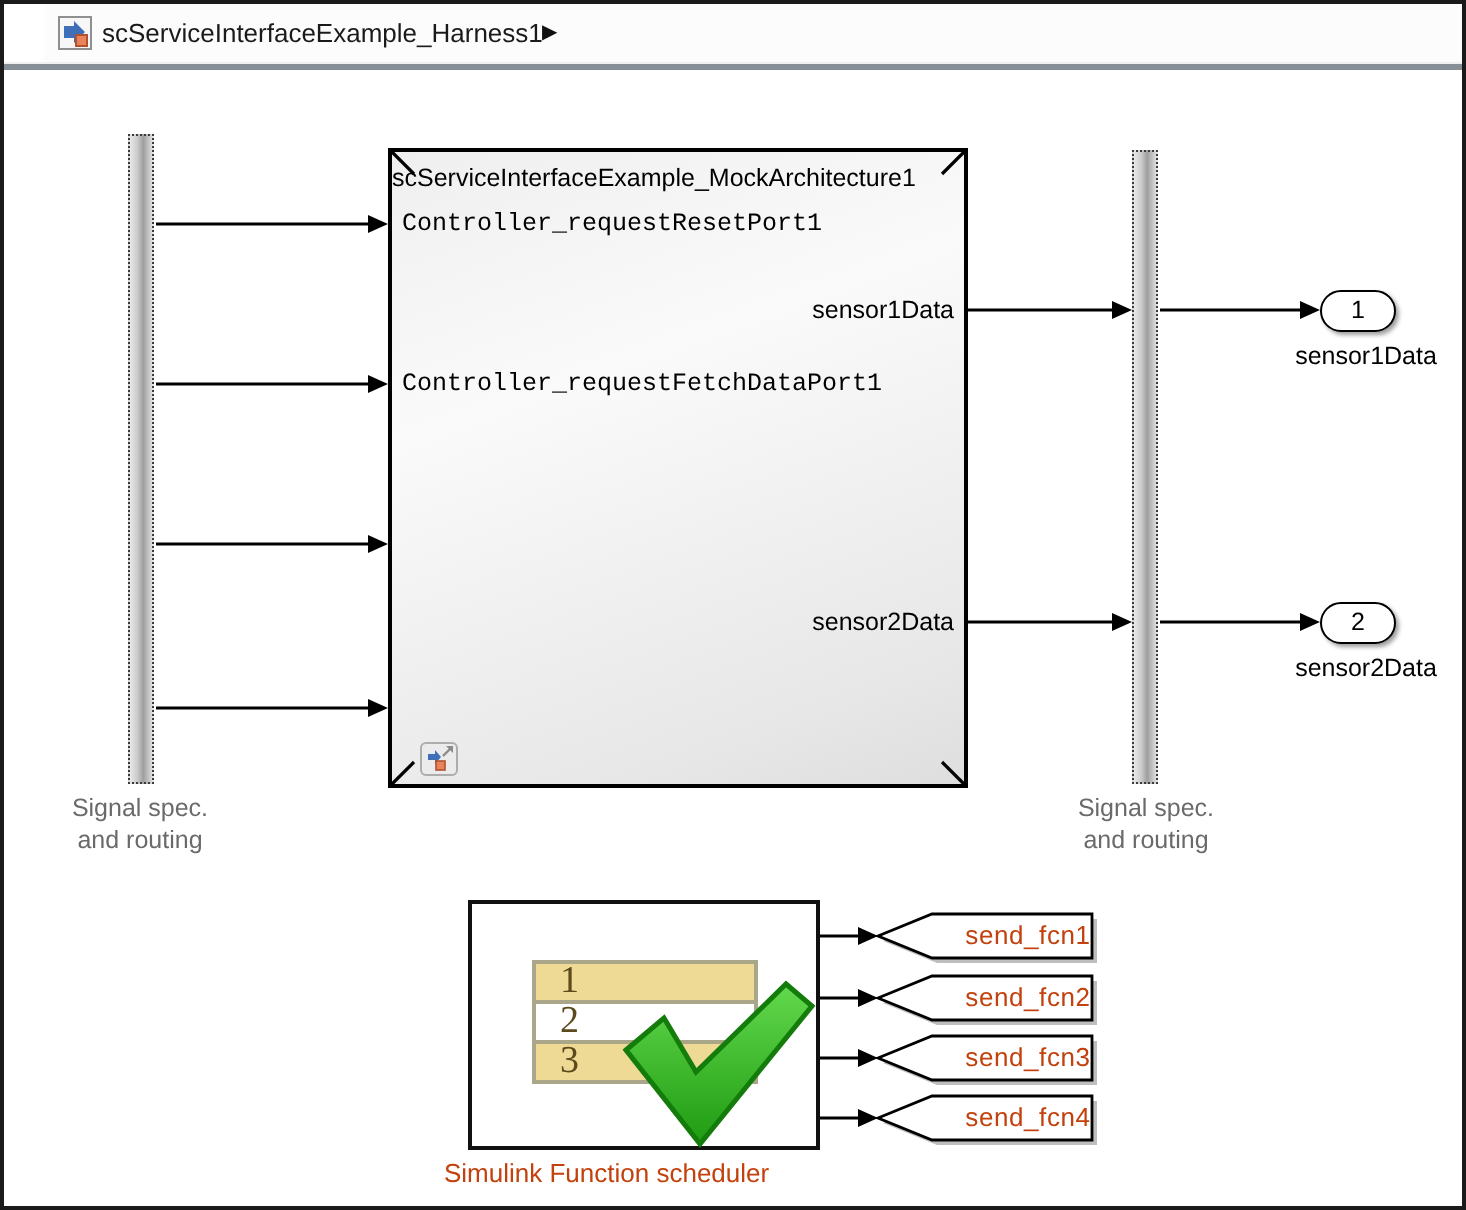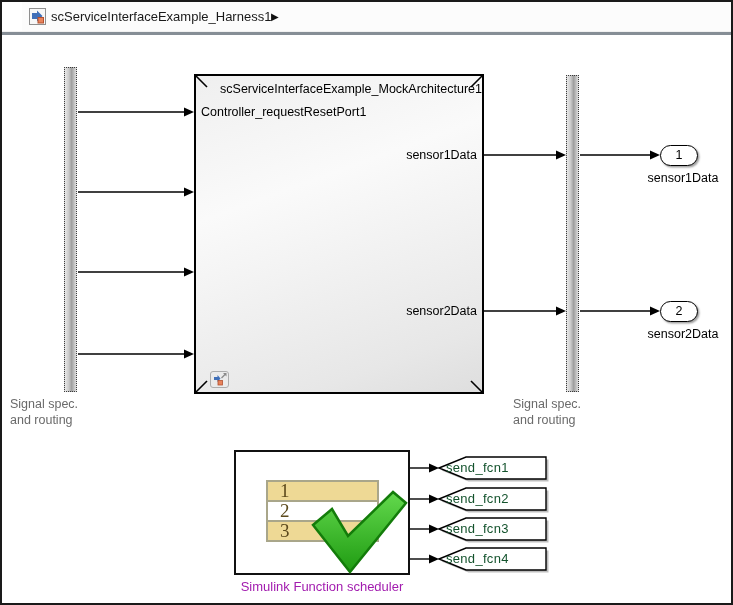--- a/index.html
+++ b/index.html
@@ -14,60 +14,60 @@
   .crumb-icon { position:absolute; left:7px; top:6px; width:17px; height:17px; }
   .crumb-label { position:absolute; left:29px; top:7px; font-size:13px; color:#1a1a1a; white-space:nowrap; }
   .crumb-caret { position:absolute; top:9px; font-size:10px; color:#111; }
   .divider { position:absolute; left:0; top:29px; right:0; height:4px; background:#868e96; border-top:1px solid #f1f1f1; }
 
   
   .spec-bar { position:absolute; width:13px; border:1px dotted #3b3b3b;
     background:linear-gradient(to right,#e9e9e9 0%,#c9c9c9 35%,#9e9e9e 60%,#dcdcdc 100%); }
   .spec-bar.left  { left:62px; top:65px; height:325px; }
   .spec-bar.right { left:564px; top:73px; height:317px; }
-  .spec-label { position:absolute; width:120px; color:#6a6a6a;
+  .spec-label { position:absolute; width:120px; text-align:center; color:#6a6a6a;
     font-size:12.5px; line-height:16px; }
   .spec-label.left  { left:8px;  top:394px; }
   .spec-label.right { left:511px; top:394px; }
 
   
   .model-block { position:absolute; left:192px; top:72px; width:290px; height:320px;
     border:2px solid #000;
     background:linear-gradient(160deg,#efefef 0%,#fafafa 35%,#e7e7e7 85%,#dedede 100%); }
-  .model-title { position:absolute; left:0; top:6px; width:100%; text-align:right;
+  .model-title { position:absolute; left:0; top:6px; width:100%; text-align:left;
     font-size:12.5px; color:#000; }
   .port-label { position:absolute; white-space:nowrap; font-size:12.5px; color:#000;
     transform:translateY(-50%); }
-  .port-label.in  { left:5px; }
+  .port-label.in  { left:5px;font-family:Liberation Mono, monospace; }
   .port-label.out { right:5px; }
   .badge { position:absolute; left:14px; top:295px; width:19px; height:17px;
     border:1px solid #adadad; border-radius:3px; background:#ebebeb; }
 
   
   .outport { position:absolute; width:38px; height:21px; background:#fff;
     border:1.5px solid #000; border-radius:11px; text-align:center;
     font-size:12.5px; line-height:18px; color:#000;
     box-shadow:1.5px 1.5px 2px rgba(0,0,0,0.38); }
   .outport-label { position:absolute; width:110px; text-align:center; font-size:12.5px; color:#000; }
 
   
   .sched-block { position:absolute; left:232px; top:448px; width:176px; height:125px;
     background:#fff; border:2px solid #111; }
   .sched-rows { position:absolute; left:30px; top:28px; width:113px; }
   .sched-row { width:113px; height:22px; border:2px solid #a9a68a; margin-top:-2px;
     background:#eed995; font-family:"Liberation Serif","DejaVu Serif",serif;
     font-size:19px; line-height:18px; color:#5c4a1d; padding-left:12px; }
   .sched-row.white { background:#ffffff; }
   .sched-row:first-child { margin-top:0; }
-  .sched-label { position:absolute; left:220px; top:577px; width:200px; text-align:center;
-    font-size:13px; color:#a21caf; }
-
-  
-  .tag-text { position:absolute; left:444px; width:80px; text-align:left;
-    font-size:13px; letter-spacing:.3px; color:#14532d; z-index:10; }
+  .sched-label { position:absolute; left:220px; top:577px; width:200px; text-align:left;
+    font-size:13px; color:#c2410c; }
+
+  
+  .tag-text { position:absolute; left:472px; width:80px; text-align:center;
+    font-size:13px; letter-spacing:.3px; color:#c2410c; z-index:10; }
 
   .overlay { position:absolute; left:0; top:0; width:733px; height:605px;
     z-index:5; pointer-events:none; }
 </style>
 </head>
 <body>
 
 <div class="window">
 
   <div class="crumb-bar">
@@ -88,20 +88,21 @@
     <div>and routing</div>
   </div>
   <div class="spec-label right">
     <div>Signal spec.</div>
     <div>and routing</div>
   </div>
 
   <div class="model-block">
     <div class="model-title">scServiceInterfaceExample_MockArchitecture1</div>
     <div class="port-label in" style="top:36px">Controller_requestResetPort1</div>
+    <div class="port-label in" style="top:116px">Controller_requestFetchDataPort1</div>
     <div class="port-label out" style="top:79px">sensor1Data</div>
     <div class="port-label out" style="top:235px">sensor2Data</div>
     <div class="badge">
       <svg width="17" height="15" viewBox="0 0 17 15">
         <path d="M10.5,6 L14.5,2" stroke="#8a8a8a" stroke-width="1.2" fill="none"></path>
         <polygon points="15.5,1 15.5,4.5 12,1" fill="#8a8a8a"></polygon>
         <polygon points="3,5 6.5,5 6.5,3 9.5,6.5 6.5,10 6.5,8 3,8" fill="#3f6fb8"></polygon>
         <rect x="7" y="8.5" width="4.5" height="4.5" fill="#e8835c" stroke="#b3502e" stroke-width="0.8"></rect>
       </svg>
     </div>

